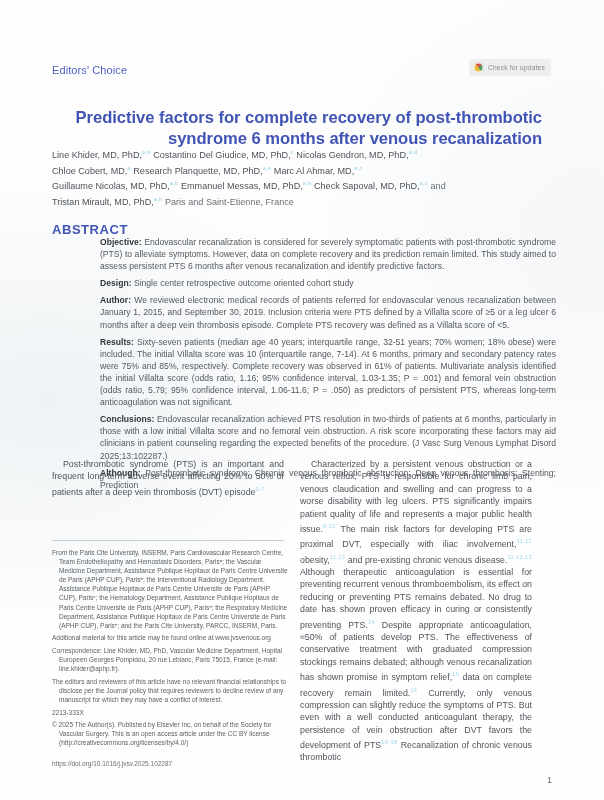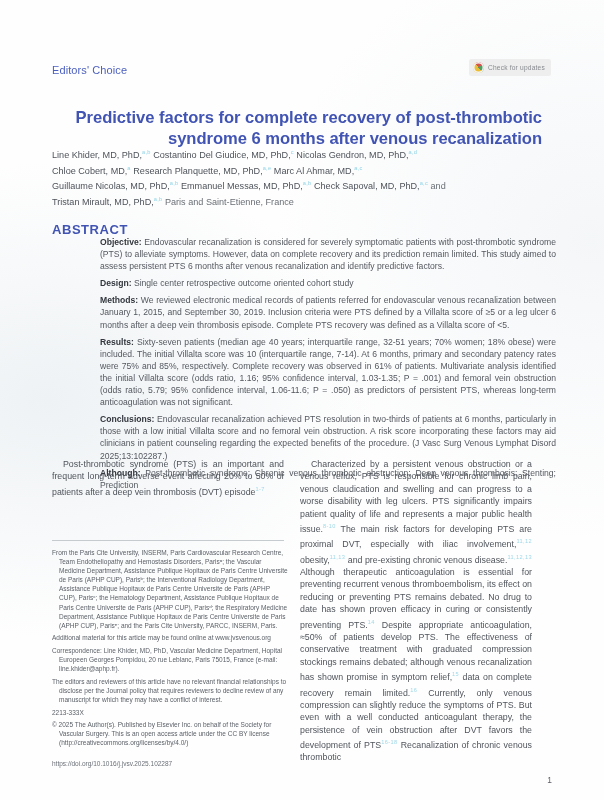--- a/index.html
+++ b/index.html
@@ -215,21 +215,21 @@
 
     <div class="abs-head">ABSTRACT</div>
     <div class="abstract">
       <p>
         <b>Objective:</b><span> Endovascular recanalization is considered for severely symptomatic patients with post-thrombotic syndrome (PTS) to alleviate symptoms. However, data on complete recovery and its prediction remain limited. This study aimed to assess persistent PTS 6 months after venous recanalization and identify predictive factors.</span>
       </p>
       <p>
         <b>Design:</b><span> Single center retrospective outcome oriented cohort study</span>
       </p>
       <p>
-        <b>Methods:</b><span> We reviewed electronic medical records of patients referred for endovascular venous recanalization between January 1, 2015, and September 30, 2019. Inclusion criteria were PTS defined by a Villalta score of ≥5 or a leg ulcer 6 months after a deep vein thrombosis episode. Complete PTS recovery was defined as a Villalta score of &lt;5.</span>
+        <b>Author:</b><span> We reviewed electronic medical records of patients referred for endovascular venous recanalization between January 1, 2015, and September 30, 2019. Inclusion criteria were PTS defined by a Villalta score of ≥5 or a leg ulcer 6 months after a deep vein thrombosis episode. Complete PTS recovery was defined as a Villalta score of &lt;5.</span>
       </p>
       <p>
         <b>Results:</b><span> Sixty-seven patients (median age 40 years; interquartile range, 32-51 years; 70% women; 18% obese) were included. The initial Villalta score was 10 (interquartile range, 7-14). At 6 months, primary and secondary patency rates were 75% and 85%, respectively. Complete recovery was observed in 61% of patients. Multivariate analysis identified the initial Villalta score (odds ratio, 1.16; 95% confidence interval, 1.03-1.35; P = .001) and femoral vein obstruction (odds ratio, 5.79; 95% confidence interval, 1.06-11.6; P = .050) as predictors of persistent PTS, whereas long-term anticoagulation was not significant.</span>
       </p>
       <p>
         <b>Conclusions:</b><span> Endovascular recanalization achieved PTS resolution in two-thirds of patients at 6 months, particularly in those with a low initial Villalta score and no femoral vein obstruction. A risk score incorporating these factors may aid clinicians in patient counseling regarding the expected benefits of the procedure. (J Vasc Surg Venous Lymphat Disord 2025;13:102287.)</span>
       </p>
       <p>
         <b>Although:</b><span> Post-thrombotic syndrome; Chronic venous thrombotic obstruction; Deep venous thrombosis; Stenting; Prediction</span>
       </p>

